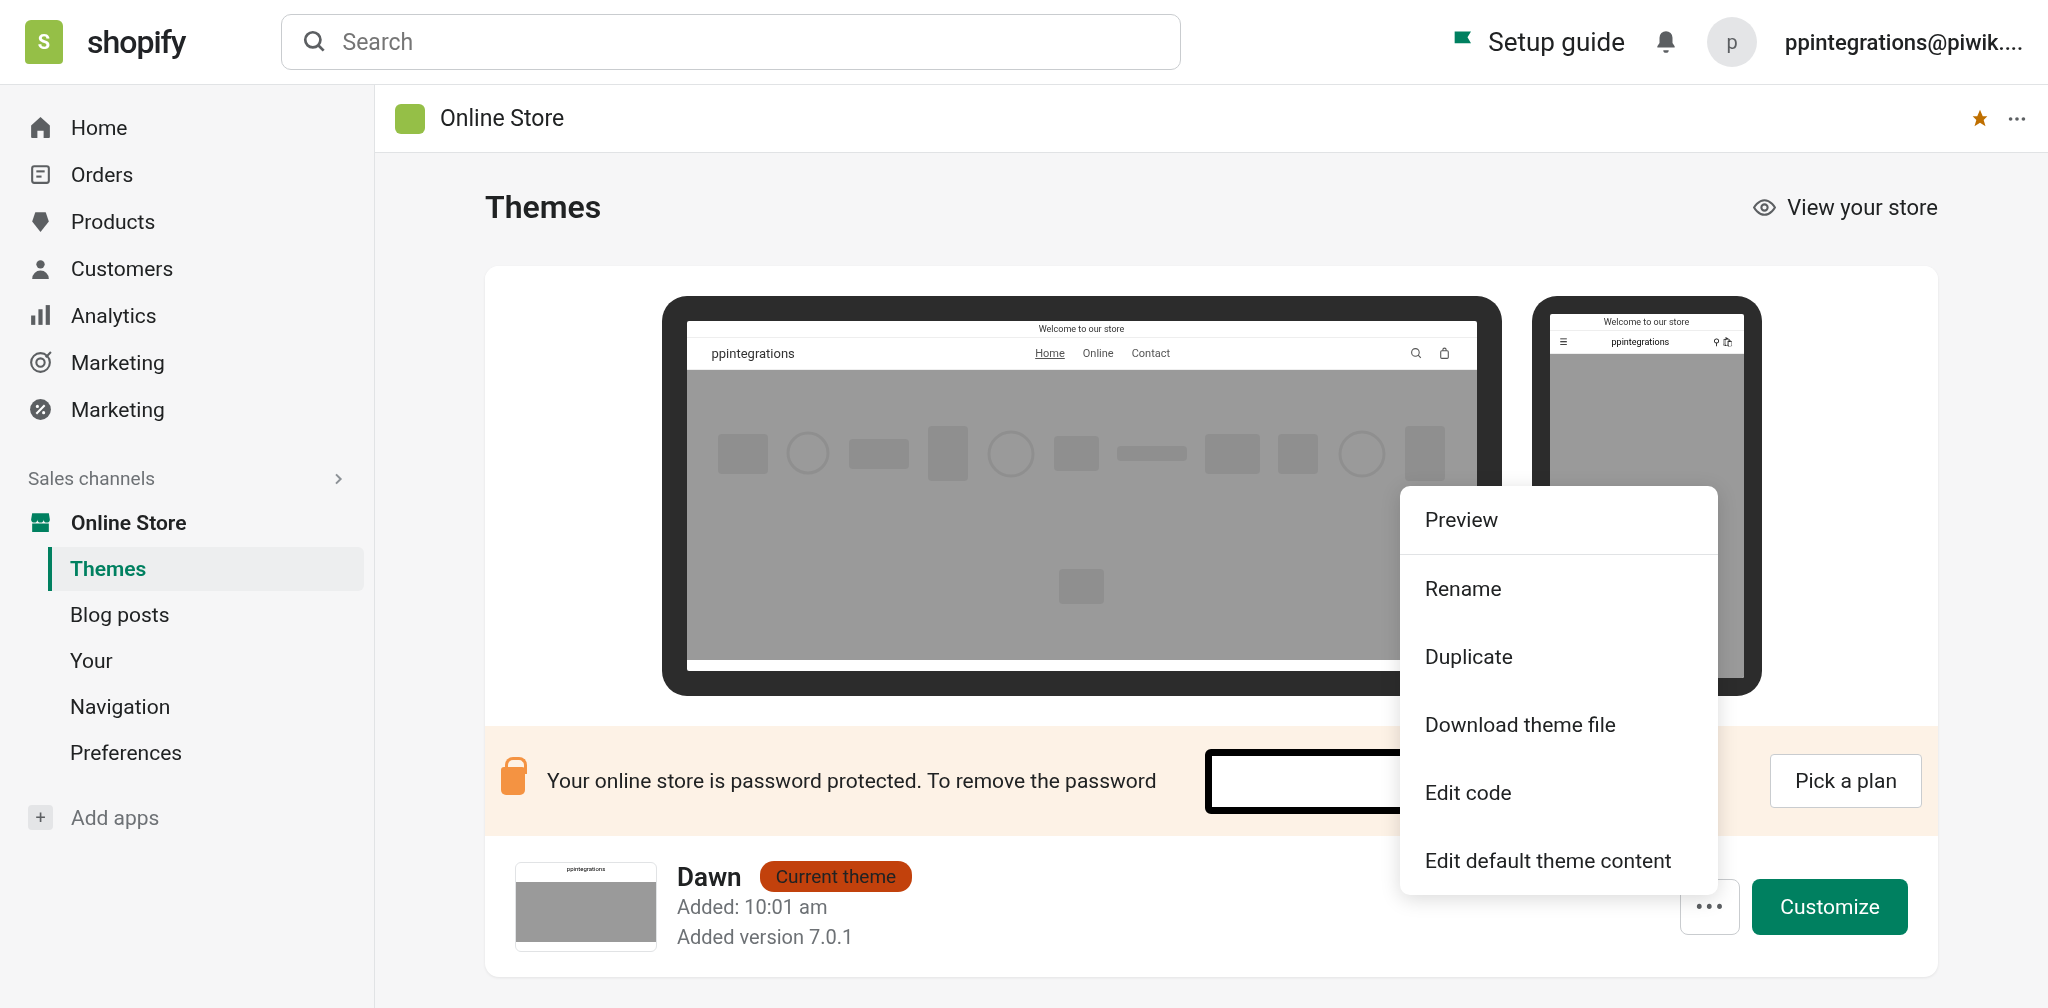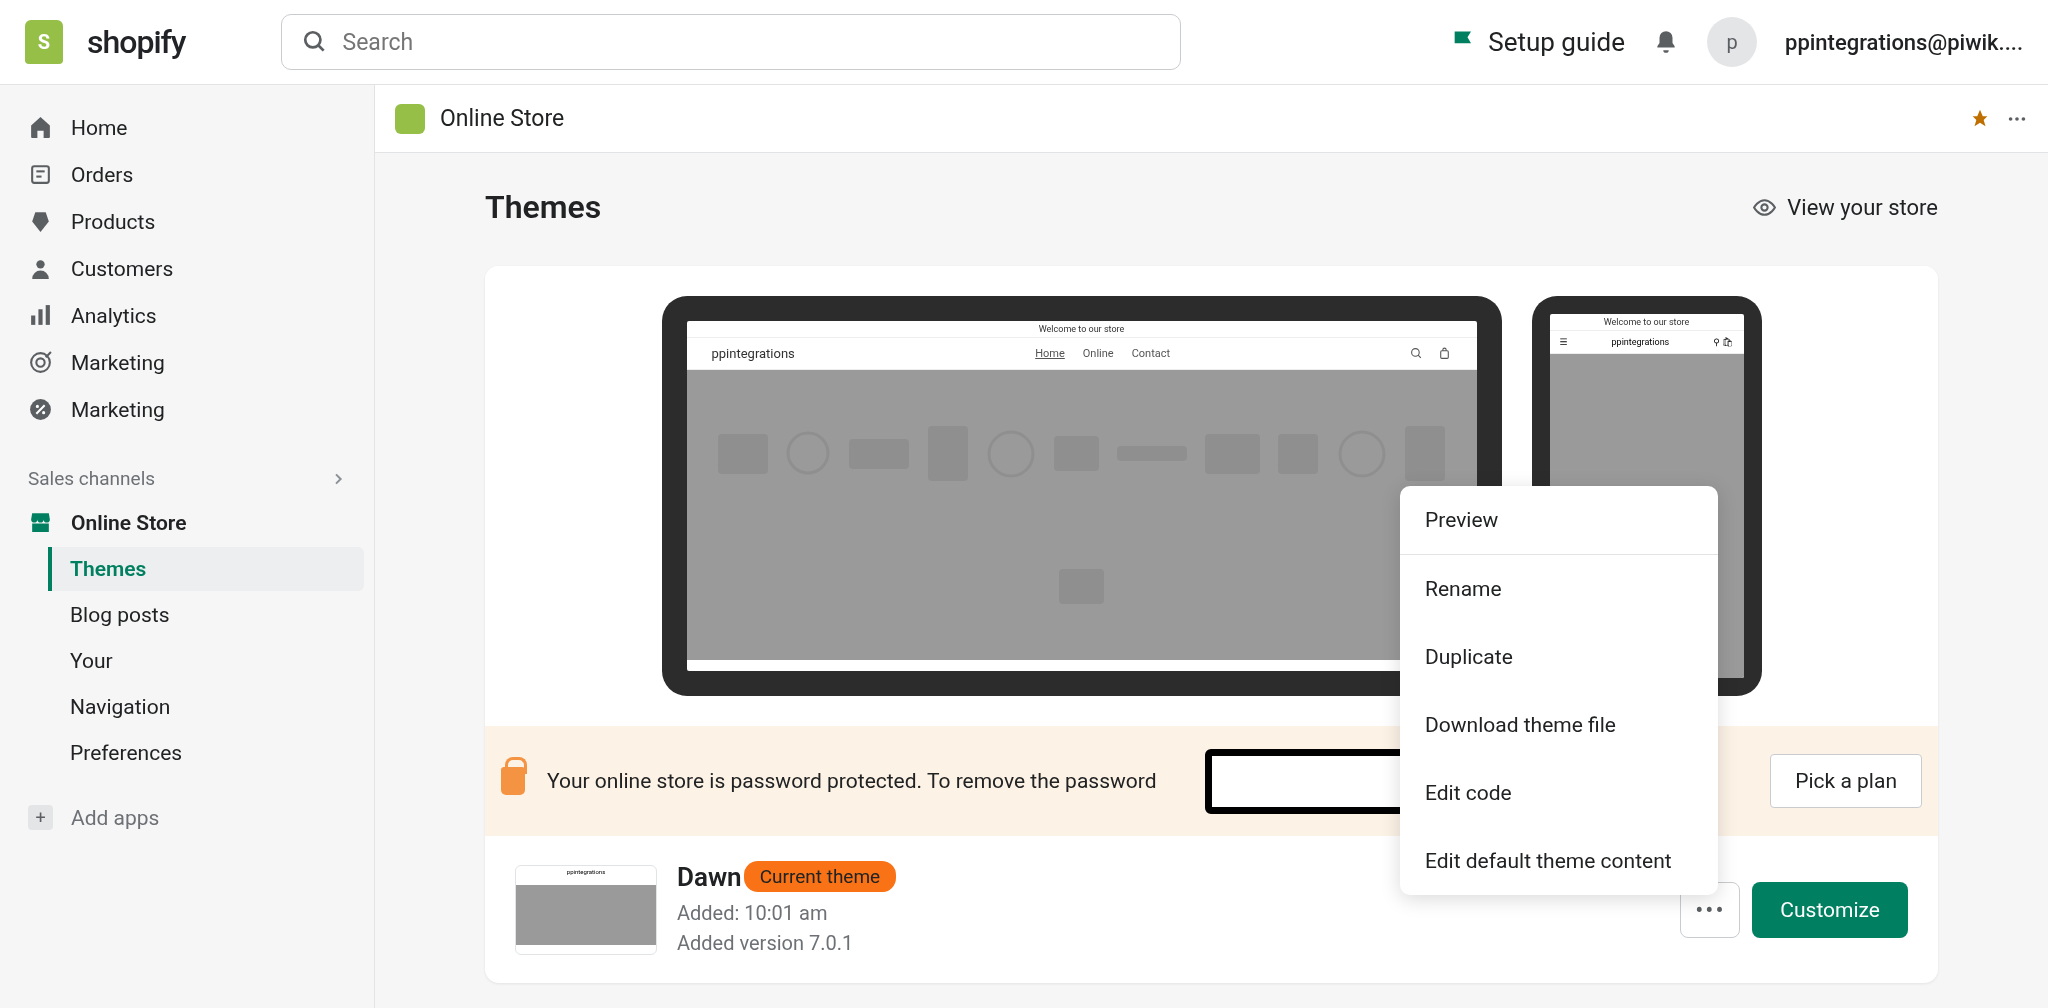--- a/index.html
+++ b/index.html
@@ -457,30 +457,29 @@
     }
     .theme-thumb-grey {
       height: 60px;
       background: #9a9a9a;
       margin-top: 8px;
     }
     .theme-details { flex: 1; }
     .theme-name-row {
       display: flex;
       align-items: center;
-      gap: 2px;
-      margin-bottom: 6px;
+      gap: 18px;
     }
     .theme-name {
       font-size: 26px;
       font-weight: 600;
       color: #202223;
     }
     .current-badge {
-      background: #f97316;
+      background: #c2410c;
       border-radius: 14px;
       padding: 4px 16px;
       font-size: 19px;
       color: #202223;
     }
     .theme-meta {
       font-size: 20px;
       color: #6d7175;
       line-height: 1.5;
     }

